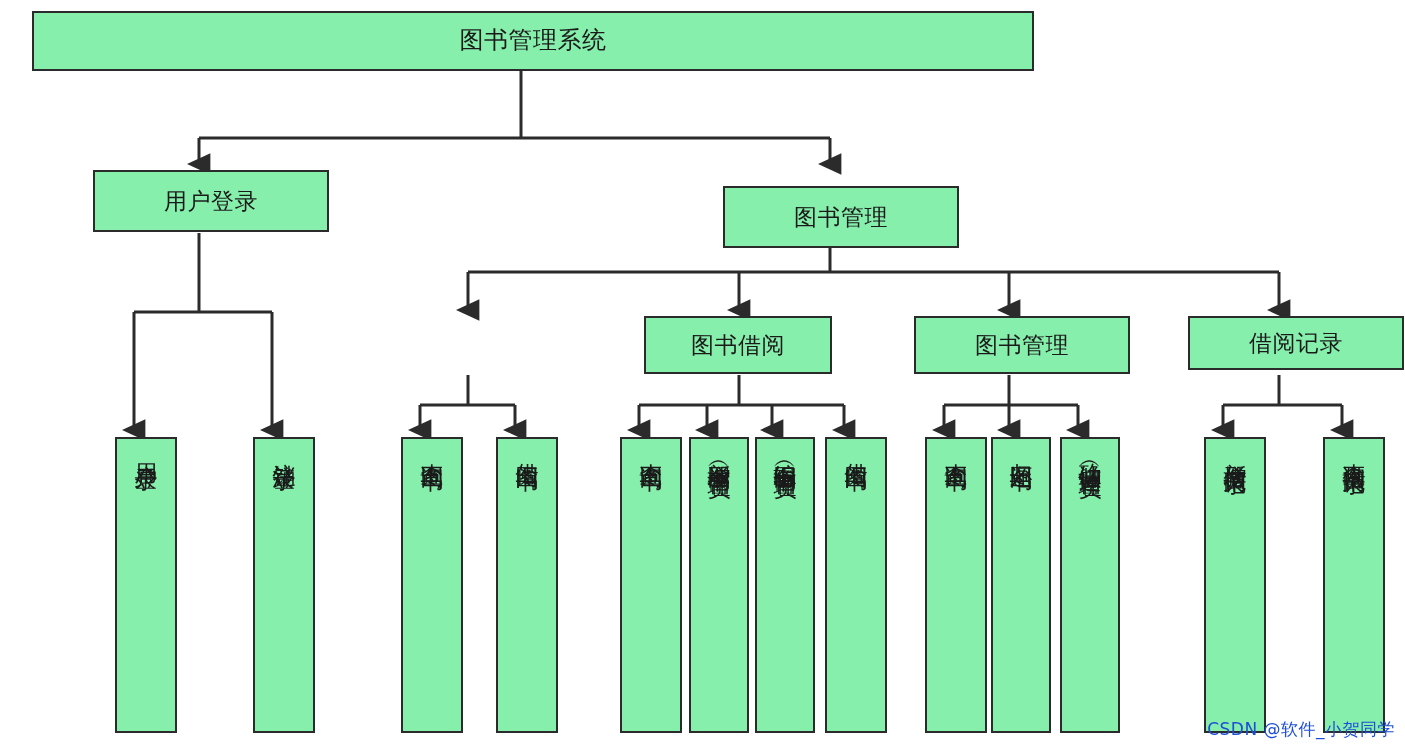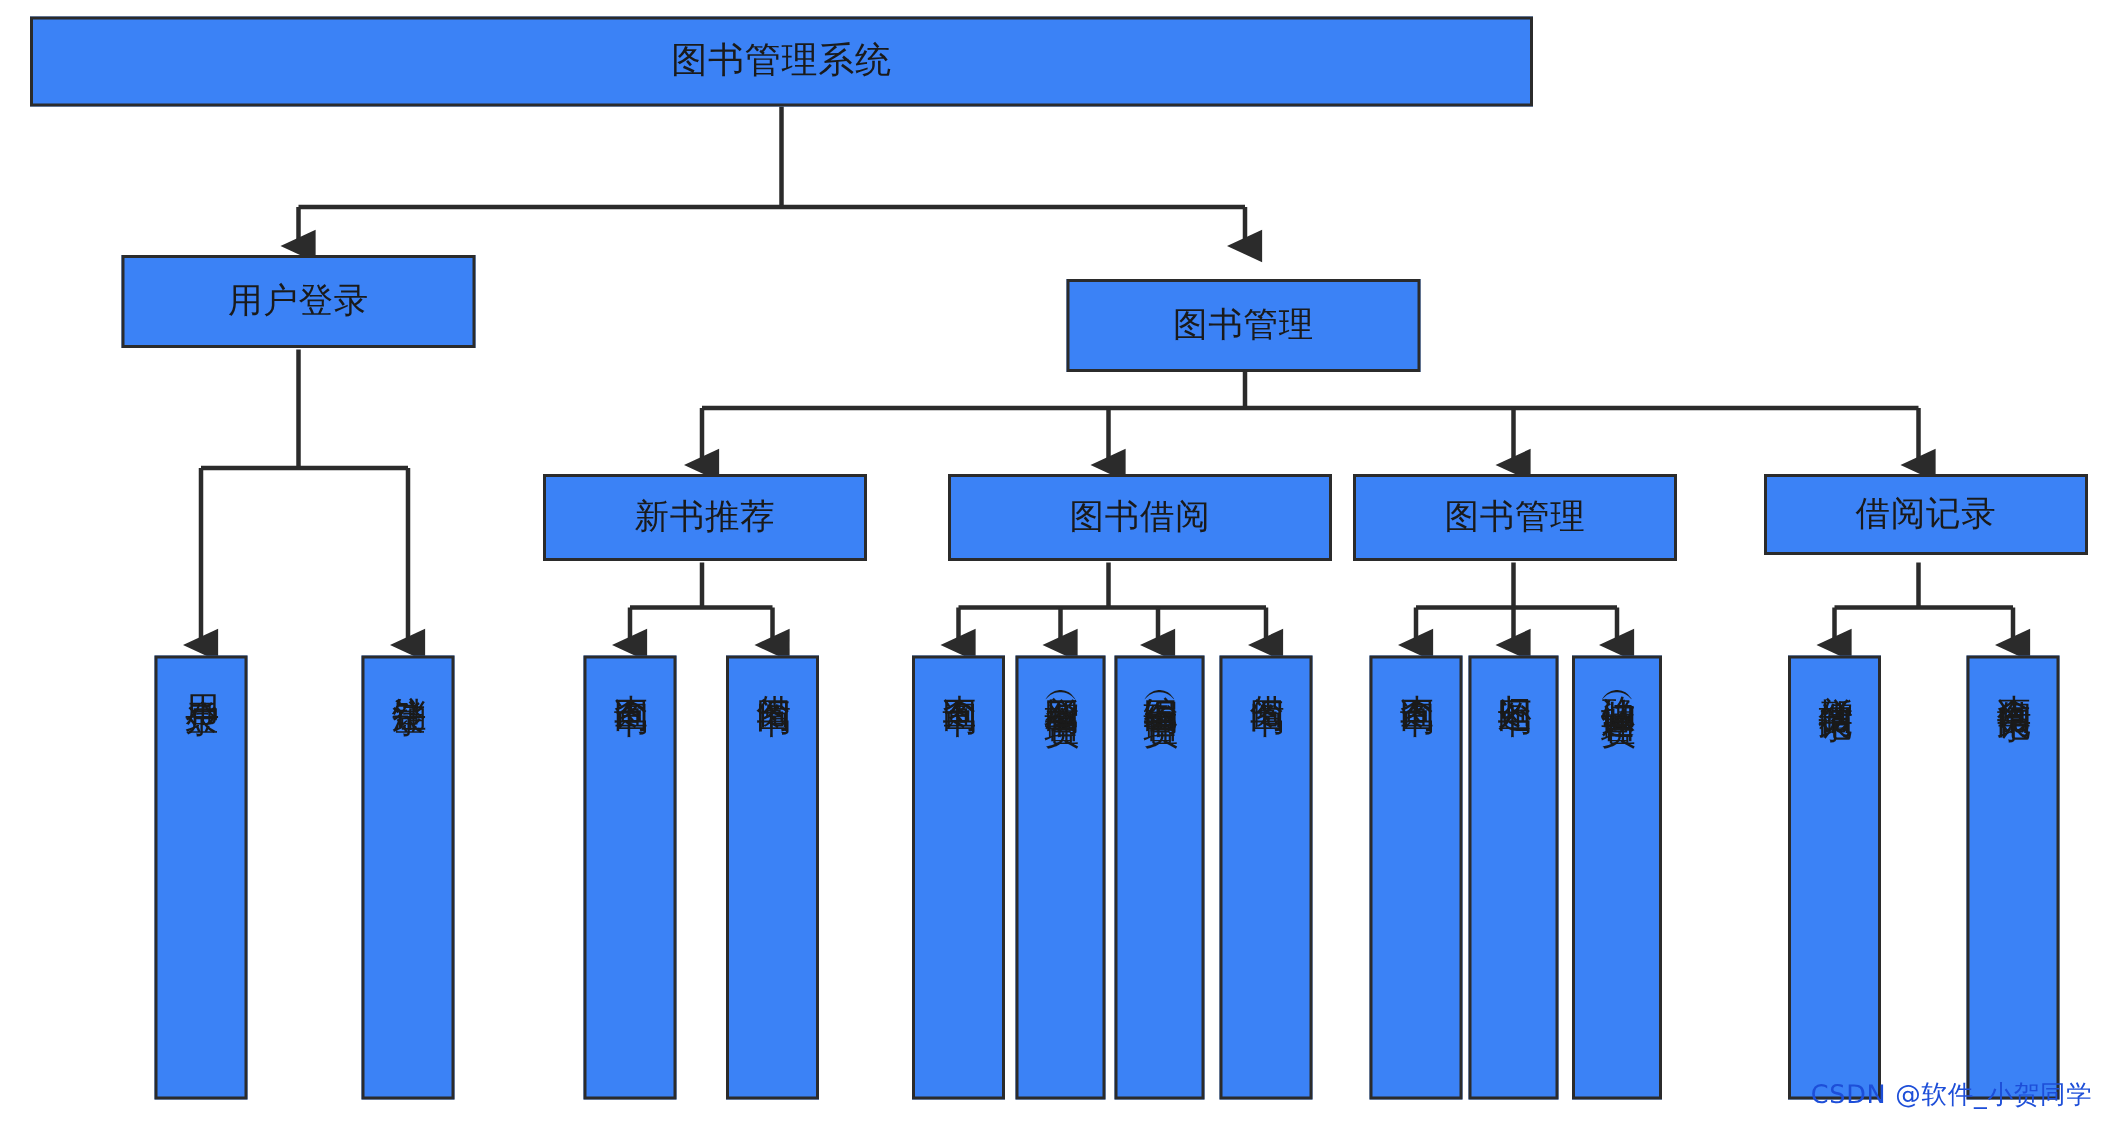--- a/index.html
+++ b/index.html
@@ -23,25 +23,26 @@
     position: absolute;
     left: 0;
     top: 0;
     width: 1405px;
     height: 747px;
   }
   .node-box {
     position: absolute;
     box-sizing: border-box;
     border: 2.5px solid #2b2b2b;
-    background: #3b82f6;
+    background: #86efac;
     display: flex;
     align-items: center;
     justify-content: center;
     color: #1a1a1a;
+    margin-left: 12px;
   }
   .node-label {
     display: block;
     text-align: center;
     line-height: 1.22;
     letter-spacing: 0.5px;
     white-space: nowrap;
   }
   .node-box.horizontal .node-label {
     font-size: 23px;
@@ -136,24 +137,21 @@
     <span class="node-label">图书管理系统</span>
   </div>
 
   <div class="node-box horizontal" style="left:81px; top:170px; width:236px; height:62px;">
     <span class="node-label">用户登录</span>
   </div>
   <div class="node-box horizontal" style="left:711px; top:186px; width:236px; height:62px;">
     <span class="node-label">图书管理</span>
   </div>
 
-  <div class="node-box horizontal" style="left:362px; top:316px; width:216px; height:58px;">
-    <span class="node-label">新书推荐</span>
-  </div>
-  <div class="node-box horizontal" style="left:632px; top:316px; width:256px; height:58px;">
+  <div class="node-box horizontal" style="left:632px; top:316px; width:188px; height:58px;">
     <span class="node-label">图书借阅</span>
   </div>
   <div class="node-box horizontal" style="left:902px; top:316px; width:216px; height:58px;">
     <span class="node-label">图书管理</span>
   </div>
   <div class="node-box horizontal" style="left:1176px; top:316px; width:216px; height:54px;">
     <span class="node-label">借阅记录</span>
   </div>
 
   <div class="node-box vertical" style="left:103px; top:437px; width:62px; height:296px;">

